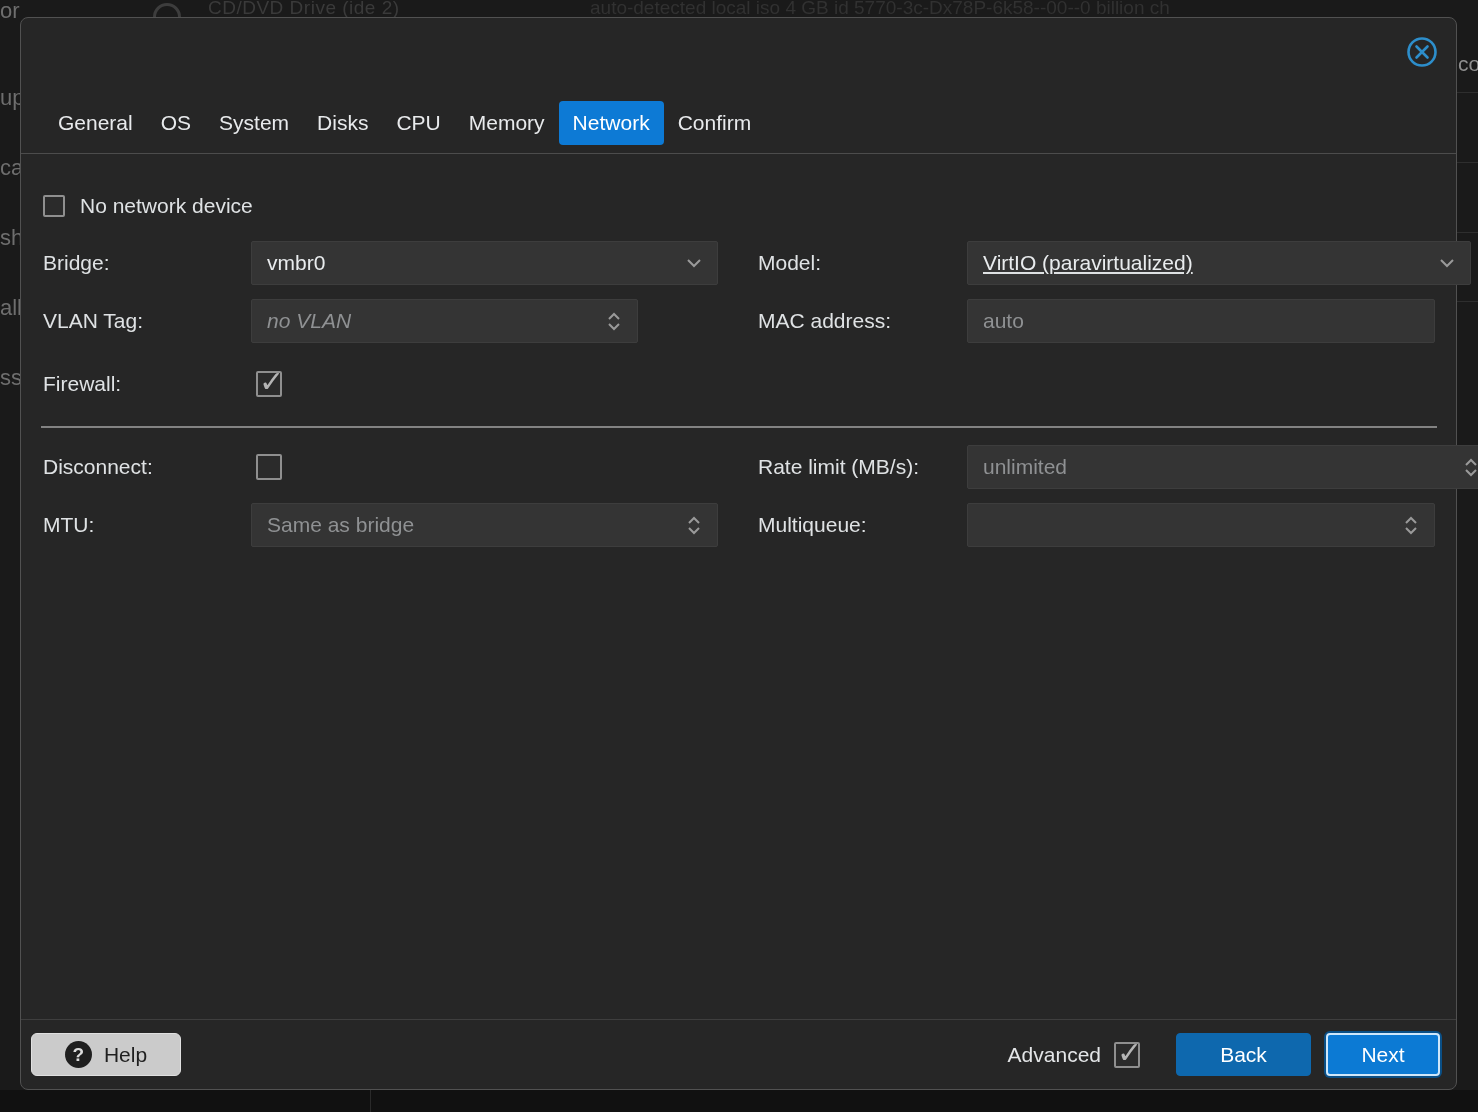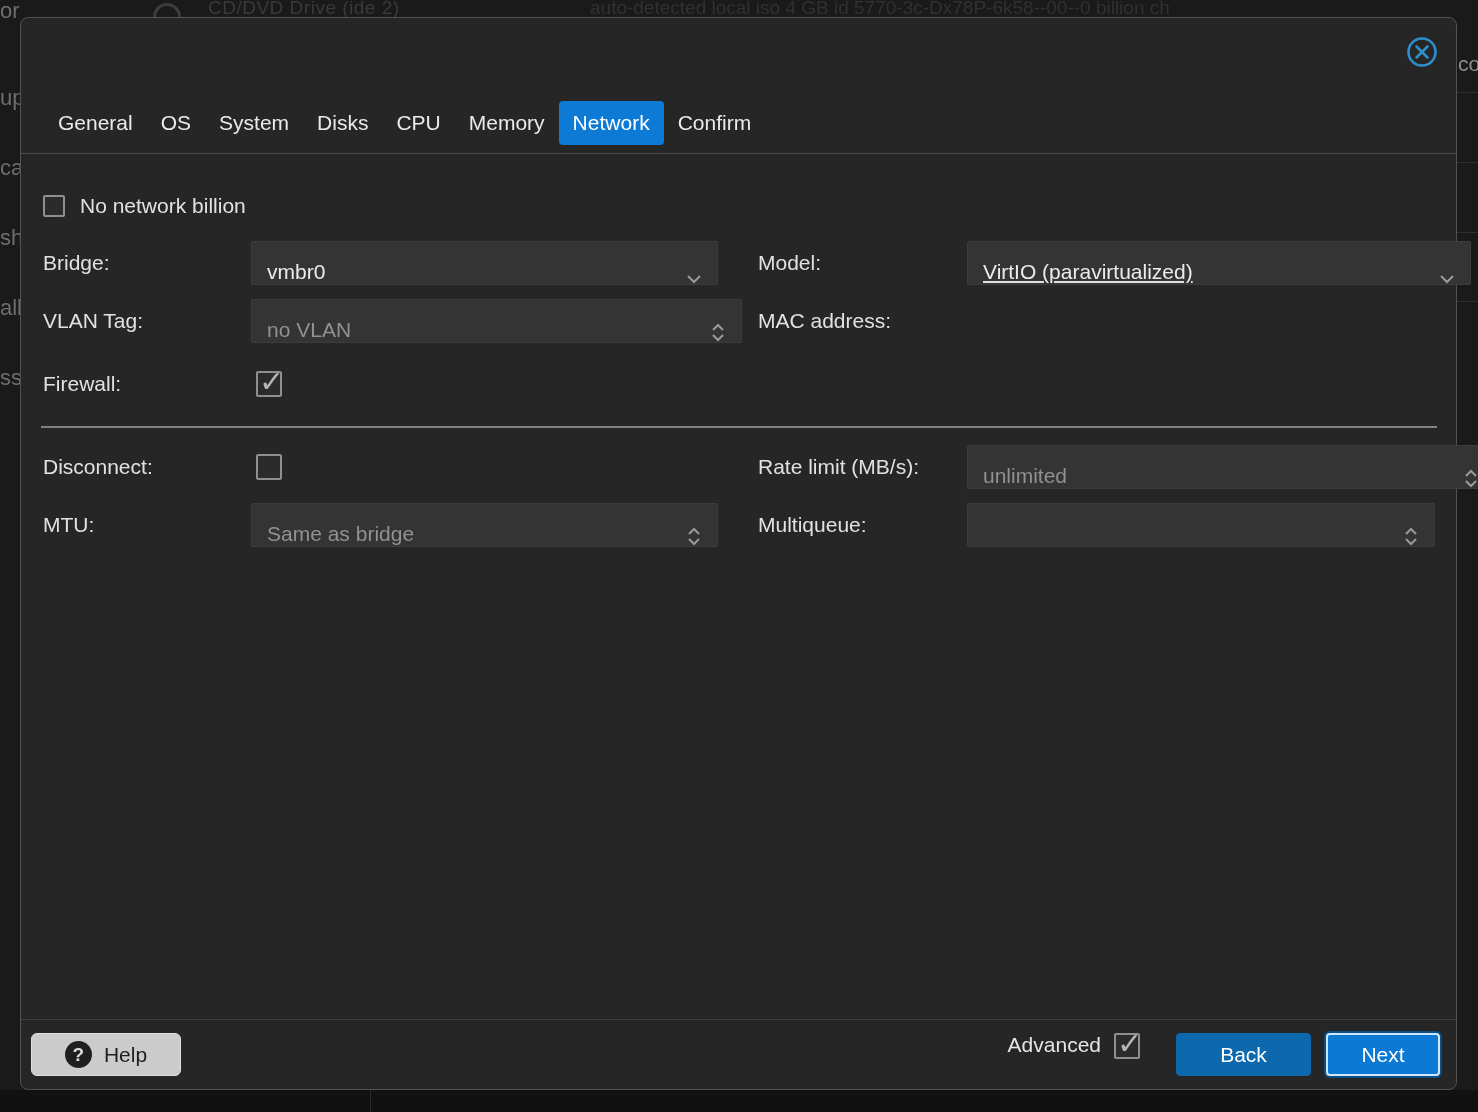--- a/index.html
+++ b/index.html
@@ -29,39 +29,39 @@
   .close-btn { position:absolute; left:1384px; top:17px; width:34px; height:34px; cursor:pointer; }
 
   .tabbar { position:absolute; left:23px; top:83px; height:44px; display:flex; align-items:center; }
   .tab { font-size:21px; color:#e8eaec; padding:10px 14px; border-radius:4px; cursor:pointer; white-space:nowrap; }
   .tab.active { background:#0d7ad5; color:#fff; }
   .tabline { position:absolute; left:0; top:135px; width:100%; border-top:1px solid #4c4c4c; }
 
   
   .lbl { position:absolute; font-size:21px; color:#dfe2e4; height:44px; line-height:44px; }
   .field { position:absolute; height:44px; background:#343434; border:1px solid #3d3d3d; border-radius:2px;
-    display:flex; align-items:flex-end; padding:0 12px 0 15px; font-size:21px; }
+    display:flex; align-items:center; padding:0 12px 0 15px; font-size:21px; }
   .field .val { color:#e9ecee; flex:1; }
   .field .ph  { color:#8f9193; flex:1; }
   .trigger { width:22px; display:flex; flex-direction:column; align-items:center; gap:3px; }
 
   .cb { width:23px; height:23px; border:2px solid #8f8f8f; border-radius:2px; background:#2b2b2b; position:relative; }
   .cb.checked::after { content:"✓"; position:absolute; left:1px; top:-9px; font-size:30px; color:#b5b5b5; font-weight:bold; }
 
   .divider { position:absolute; left:20px; top:408px; width:1396px; height:2px; background:#828282; }
 
   
   .footer { position:absolute; left:0; bottom:0; width:100%; height:70px; border-top:1px solid #3e3e3e;
     display:flex; align-items:center; padding:0 16px 0 10px; }
   .help-btn { width:150px; height:43px; background:#cbcbcb; border:1px solid #e0e0e0; border-radius:6px;
     display:flex; align-items:center; justify-content:center; gap:12px; cursor:pointer; }
   .help-btn .qmark { width:27px; height:27px; background:#1f1f1f; color:#dcdcdc; border-radius:50%;
     font-size:19px; font-weight:bold; display:flex; align-items:center; justify-content:center; }
   .help-btn .htext { color:#1f1f1f; font-size:21px; }
-  .foot-right { margin-left:auto; display:flex; align-items:flex-start; }
+  .foot-right { margin-left:auto; display:flex; align-items:center; }
   .adv-label { font-size:21px; color:#e3e5e7; margin-right:13px; }
   .btn { height:43px; border-radius:4px; color:#fff; font-size:21px; display:flex;
     align-items:center; justify-content:center; cursor:pointer; }
   .back-btn { width:135px; background:#0e68ae; margin-left:36px; border:1px solid #0e68ae; }
   .next-btn { width:114px; background:#0c7ad4; margin-left:15px; border:2px solid #cfe7fa; box-shadow:0 0 0 2px #0a4f86; }
 
   svg { display:block; }
 </style>
 </head>
 <body>
@@ -105,21 +105,21 @@
     <div class="tab">Disks</div>
     <div class="tab">CPU</div>
     <div class="tab">Memory</div>
     <div class="tab active">Network</div>
     <div class="tab">Confirm</div>
   </div>
   <div class="tabline"></div>
 
   <div style="position:absolute; left:22px; top:176px; display:flex; align-items:center; gap:15px;">
     <div class="cb" style="width:22px;height:22px;"></div>
-    <span style="font-size:21px;">No network billion</span>
+    <span style="font-size:21px;">No network device</span>
   </div>
 
   <div class="lbl" style="left:22px; top:223px;">Bridge:</div>
   <div class="field" style="left:230px; top:223px; width:467px;">
     <span class="val">vmbr0</span>
     <span class="trigger">
       <svg width="16" height="10" viewBox="0 0 16 10">
           <polyline points="2,2 8,8 14,2" fill="none" stroke="#9a9a9a" stroke-width="2"></polyline>
         </svg>
     </span>
@@ -128,32 +128,35 @@
   <div class="field" style="left:946px; top:223px; width:504px;text-decoration:underline;">
     <span class="val">VirtIO (paravirtualized)</span>
     <span class="trigger">
       <svg width="16" height="10" viewBox="0 0 16 10">
           <polyline points="2,2 8,8 14,2" fill="none" stroke="#9a9a9a" stroke-width="2"></polyline>
         </svg>
     </span>
   </div>
 
   <div class="lbl" style="left:22px; top:281px;">VLAN Tag:</div>
-  <div class="field" style="left:230px; top:281px; width:491px;">
+  <div class="field" style="left:230px; top:281px; width:387px;font-style:italic;">
     <span class="ph">no VLAN</span>
     <span class="trigger">
       <svg width="14" height="8" viewBox="0 0 14 8">
           <polyline points="2,7 7,2 12,7" fill="none" stroke="#9a9a9a" stroke-width="2"></polyline>
         </svg>
       <svg width="14" height="8" viewBox="0 0 14 8">
           <polyline points="2,1 7,6 12,1" fill="none" stroke="#9a9a9a" stroke-width="2"></polyline>
         </svg>
     </span>
   </div>
   <div class="lbl" style="left:737px; top:281px;">MAC address:</div>
+  <div class="field" style="left:946px; top:281px; width:468px;">
+    <span class="ph">auto</span>
+  </div>
 
   <div class="lbl" style="left:22px; top:344px;">Firewall:</div>
   <div class="cb checked" style="position:absolute; left:235px; top:353px; width:26px; height:26px;"></div>
 
   <div class="divider"></div>
 
   <div class="lbl" style="left:22px; top:427px;">Disconnect:</div>
   <div class="cb" style="position:absolute; left:235px; top:436px; width:26px; height:26px;"></div>
   <div class="lbl" style="left:737px; top:427px;">Rate limit (MB/s):</div>
   <div class="field" style="left:946px; top:427px; width:528px;">

